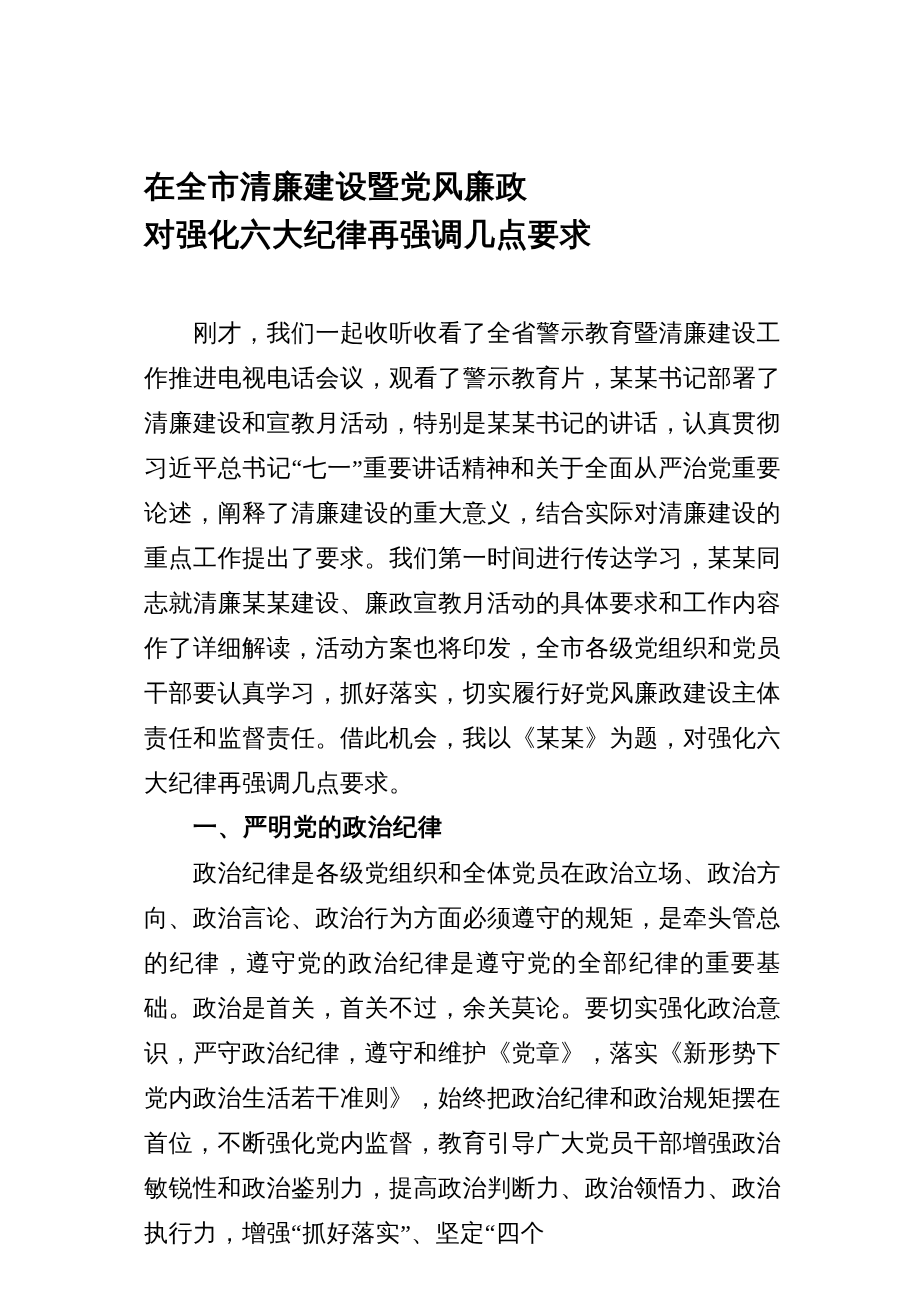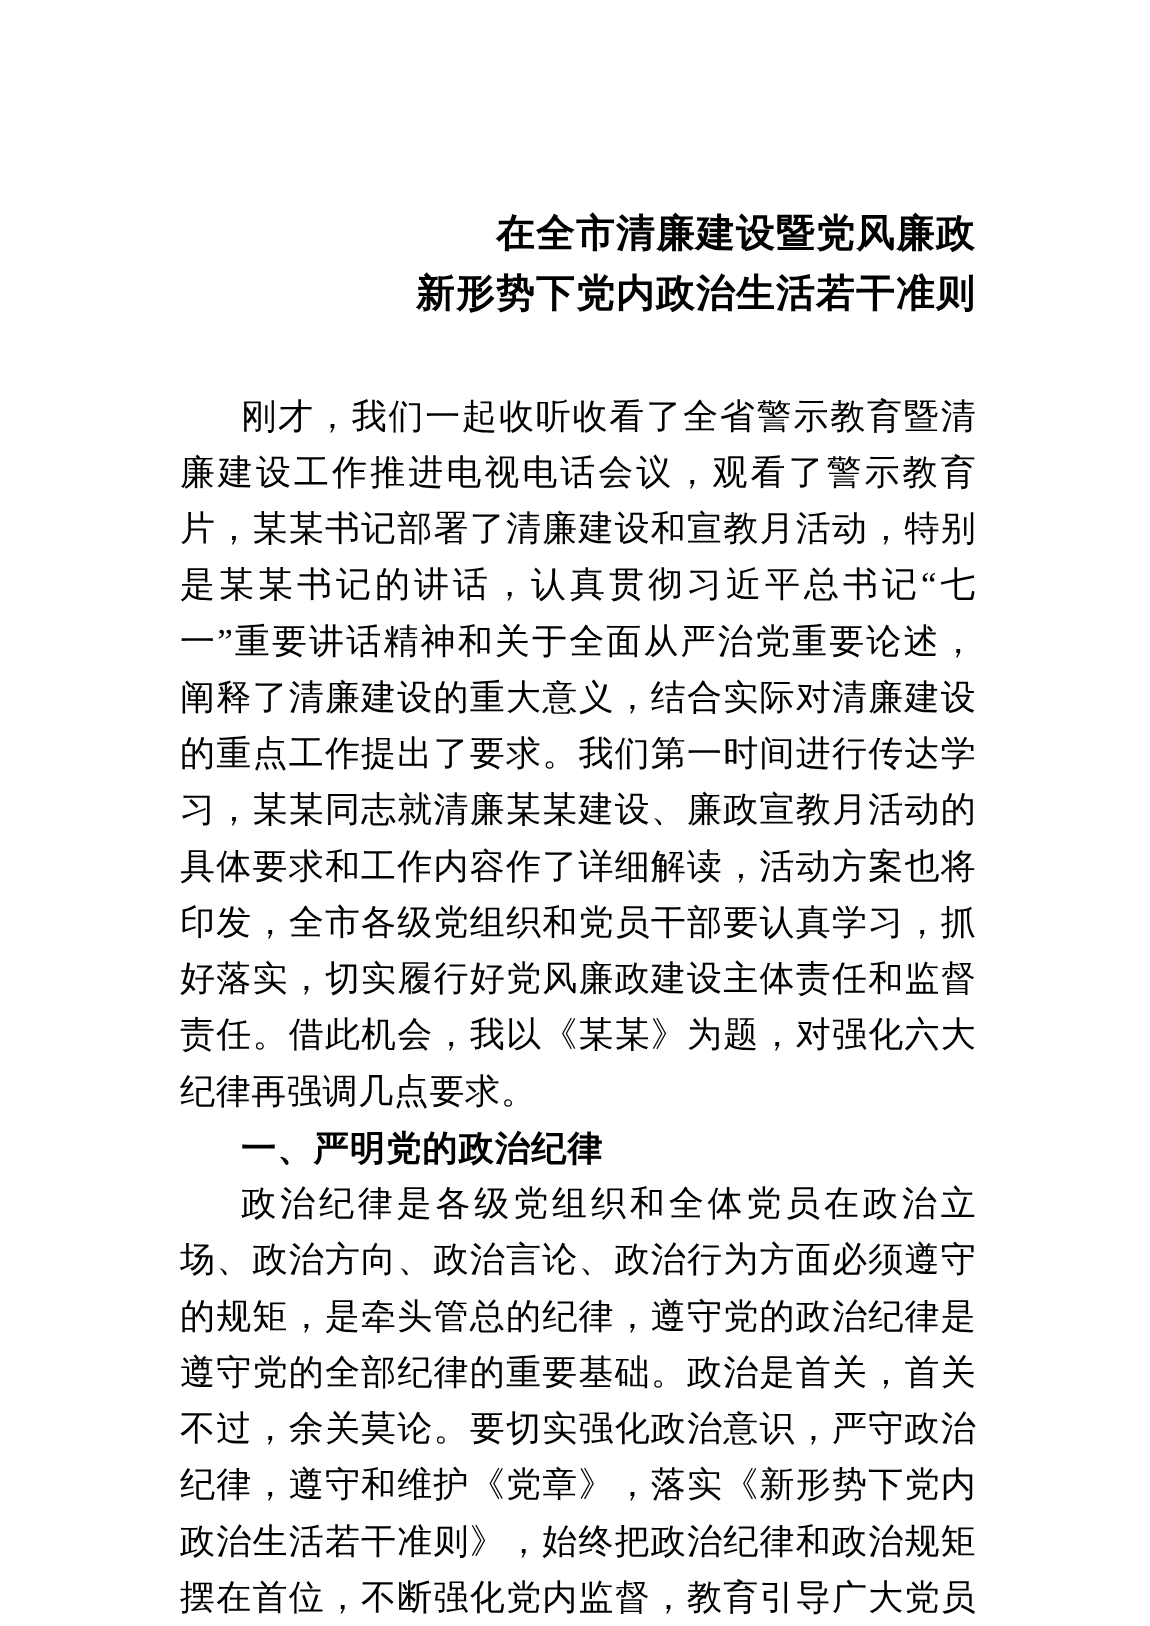--- a/index.html
+++ b/index.html
@@ -16,58 +16,58 @@
     overflow: hidden;
     font-family: "Liberation Serif", "DejaVu Serif", serif;
     color: #000000;
   }
 
   .doc {
     padding: 163px 139px 0 144px;
   }
 
   .title-block {
-    text-align: right;
+    text-align: left;
     margin-bottom: 52px;
   }
 
   .title-line {
     font-size: 31px;
     font-weight: bold;
     line-height: 48px;
     letter-spacing: 1px;
     white-space: nowrap;
   }
 
   .para {
-    font-size: 28px;
+    font-size: 24px;
     line-height: 45px;
     text-align: justify;
     text-justify: inter-ideograph;
     text-indent: 49px;
     letter-spacing: 0.5px;
     word-break: break-all;
   }
 
   .para.heading {
     font-weight: bold;
-    font-family: Liberation Sans, sans-serif;
+    font-family: Liberation Mono, monospace;
     text-align: left;
     letter-spacing: 1px;
   }
 </style>
 </head>
 <body>
 
 <div class="page">
   <div class="doc">
 
     <div class="title-block">
       <div class="title-line">在全市清廉建设暨党风廉政</div>
-      <div class="title-line">新形势下党内政治生活若干准则</div>
+      <div class="title-line">对强化六大纪律再强调几点要求</div>
     </div>
 
     <p class="para">刚才，我们一起收听收看了全省警示教育暨清廉建设工作推进电视电话会议，观看了警示教育片，某某书记部署了清廉建设和宣教月活动，特别是某某书记的讲话，认真贯彻习近平总书记“七一”重要讲话精神和关于全面从严治党重要论述，阐释了清廉建设的重大意义，结合实际对清廉建设的重点工作提出了要求。我们第一时间进行传达学习，某某同志就清廉某某建设、廉政宣教月活动的具体要求和工作内容作了详细解读，活动方案也将印发，全市各级党组织和党员干部要认真学习，抓好落实，切实履行好党风廉政建设主体责任和监督责任。借此机会，我以《某某》为题，对强化六大纪律再强调几点要求。</p>
 
     <p class="para heading">一、严明党的政治纪律</p>
 
     <p class="para">政治纪律是各级党组织和全体党员在政治立场、政治方向、政治言论、政治行为方面必须遵守的规矩，是牵头管总的纪律，遵守党的政治纪律是遵守党的全部纪律的重要基础。政治是首关，首关不过，余关莫论。要切实强化政治意识，严守政治纪律，遵守和维护《党章》，落实《新形势下党内政治生活若干准则》，始终把政治纪律和政治规矩摆在首位，不断强化党内监督，教育引导广大党员干部增强政治敏锐性和政治鉴别力，提高政治判断力、政治领悟力、政治执行力，增强“抓好落实”、坚定“四个</p>
 
   </div>
 </div>

